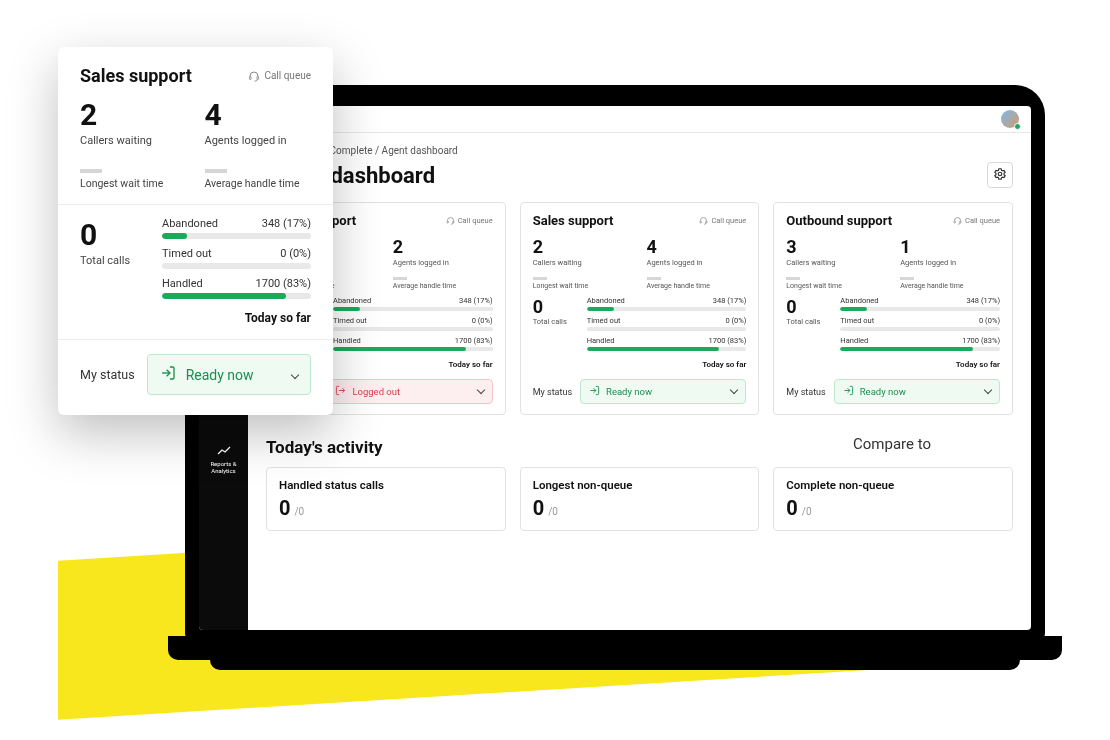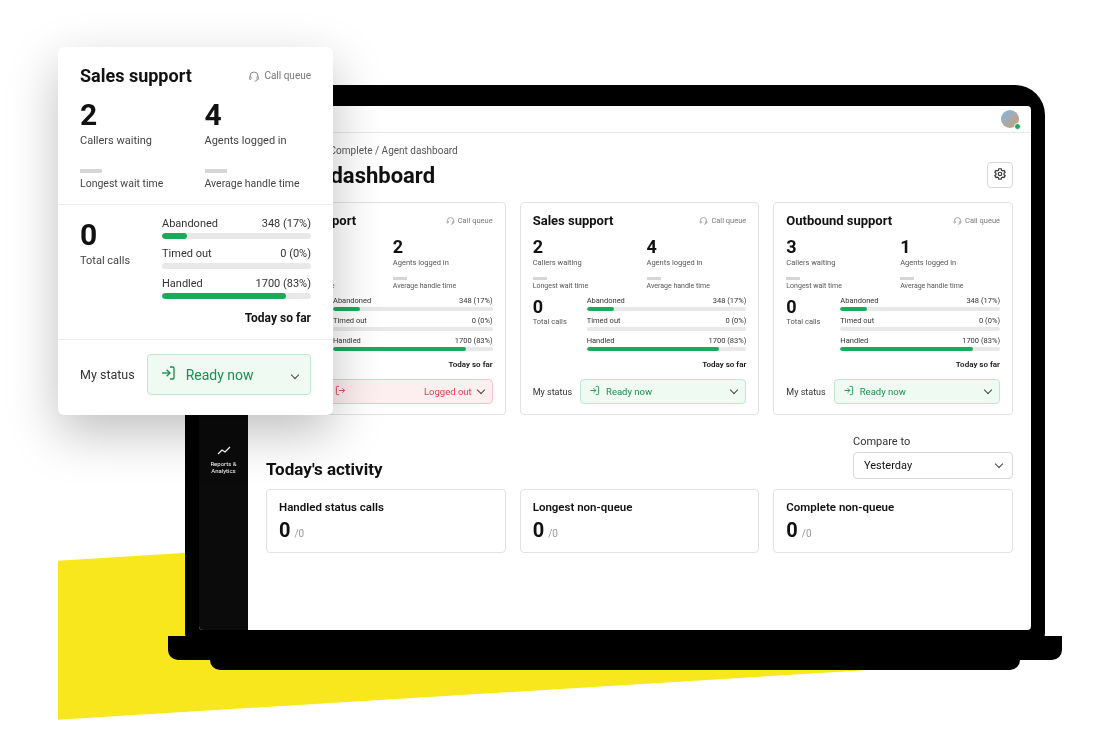--- a/index.html
+++ b/index.html
@@ -165,28 +165,28 @@
   .status-pill {
     flex: 1;
     border: 1px solid;
     border-radius: 4px;
     padding: 5px 8px;
     font-size: 9.5px;
     display: flex; align-items: center; gap: 6px;
   }
   .status-pill .pill-icon { flex: 0 0 auto; }
   .status-pill .pill-text { flex: 1; }
-  .status-pill.red { color: #d93f4c; border-color: #f2c7cc; background: #fdeef0; text-align: right; }
+  .status-pill.red { color: #d93f4c; border-color: #f2c7cc; background: #fdeef0; }
   .status-pill.green { color: #1a8f4e; border-color: #bfe6cf; background: #eefaf2; }
 
   
   .activity-header { display: flex; align-items: flex-end; gap: 16px; margin: 20px 0 10px; }
   .activity-title { font-size: 17px; font-weight: 700; flex: 1; }
   .compare-col { min-width: 160px; }
-  .compare-label { font-size: 11px; color: #333; margin-bottom: 4px; }
+  .compare-label { font-size: 15px; color: #333; margin-bottom: 4px; }
   .activity-cards { display: flex; gap: 14px; }
   .act-card {
     flex: 1;
     border: 1px solid #e2e2e2;
     border-radius: 4px;
     padding: 10px 12px;
   }
   .act-card .a-title { font-size: 11.5px; font-weight: 600; margin-bottom: 4px; }
   .act-card .a-val { font-size: 20px; font-weight: 700; }
   .act-card .a-sub { font-size: 10px; color: #999; margin-left: 4px; font-weight: 400; }
@@ -536,24 +536,20 @@
           <span class="chevron-down"></span>
         </div>
       </div>
     </div>
         </div>
 
       <div class="activity-header">
         <div class="activity-title">Today's activity</div>
         <div class="compare-col">
           <div class="compare-label">Compare to</div>
-          <div class="dropdown" style="min-width:160px">
-            <span>Yesterday</span>
-            <span class="chevron-down"></span>
-          </div>
         </div>
       </div>
 
       <div class="activity-cards" id="activity-cards">
     <div class="act-card">
       <div class="a-title">Handled status calls</div>
       <div>
         <span class="a-val">0</span><span class="a-sub">/0</span>
       </div>
     </div>

